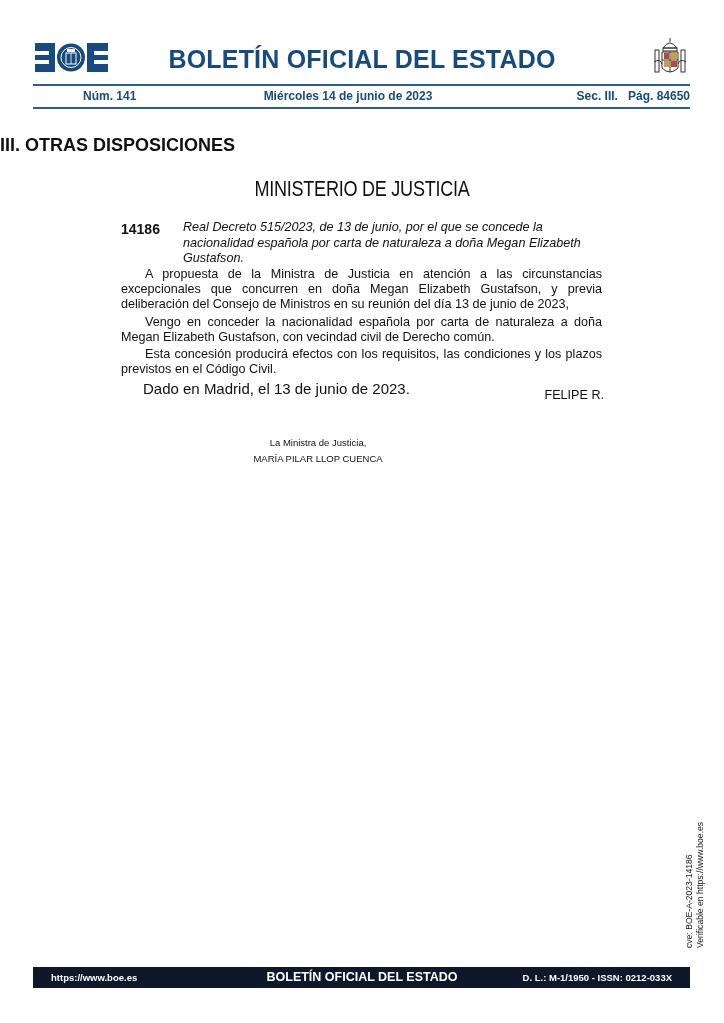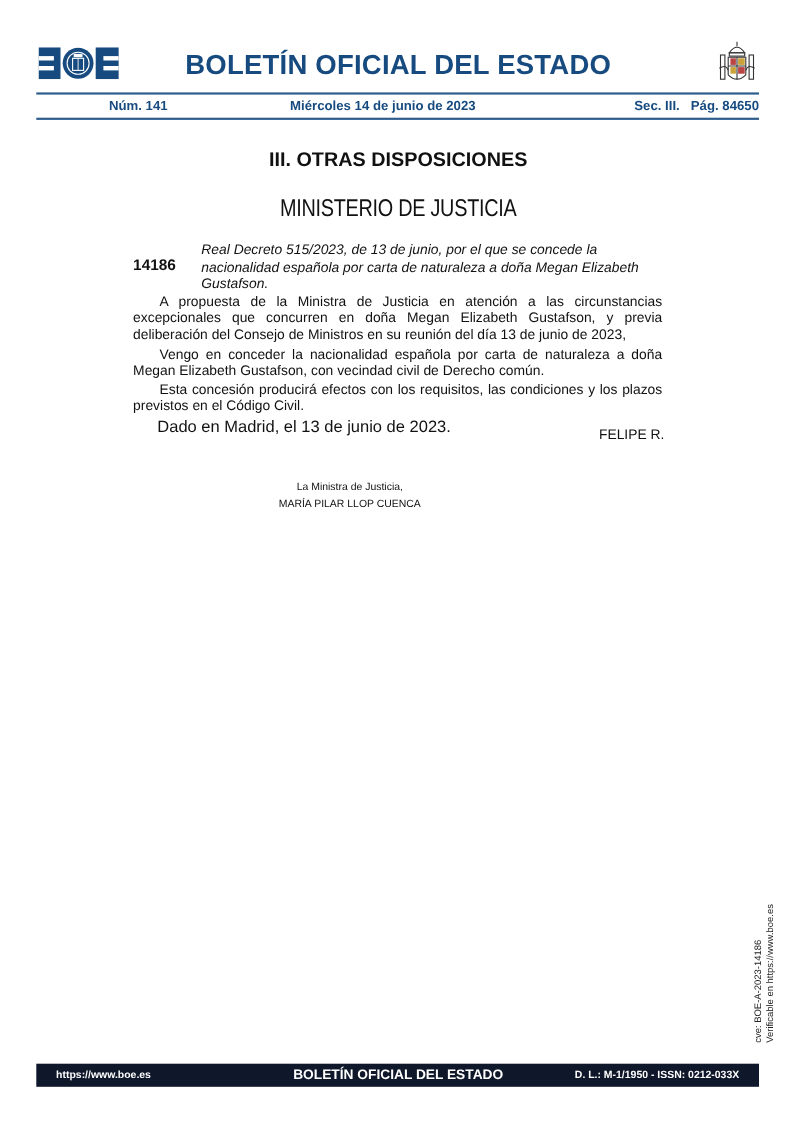--- a/index.html
+++ b/index.html
@@ -4,26 +4,26 @@
 <style>
   html, body { margin:0; padding:0; background:#ffffff; }
   body { width:724px; height:1023px; position:relative; overflow:hidden; font-family:"Liberation Sans", sans-serif; color:#111; }
   .abs { position:absolute; }
   .logo-boe { left:35px; top:43px; width:73px; height:29px; }
   .title { left:0; width:724px; top:45px; text-align:center; font-size:25px; font-weight:bold; color:#174b80; letter-spacing:0.2px; }
   .title span { position:relative; left:0; }
   .coat { left:652px; top:36px; width:36px; height:44px; }
   .hr { left:33px; width:657px; height:2px; background:#2e5d8c; }
   .hdr-row { left:35px; width:655px; top:89px; font-size:12px; font-weight:bold; color:#174b80; }
-  .hdr-row .l { position:absolute; left:16px;padding-left:48px; }
+  .hdr-row .l { position:absolute; left:0;padding-left:48px; }
   .hdr-row .c { position:absolute; left:0; width:696px; margin-left:-35px; text-align:center; }
   .hdr-row .r { position:absolute; right:0; }
-  .section { left:0; width:724px; top:135px; text-align:center; font-size:18px; font-weight:bold; color:#111; }
+  .section { left:0; width:724px; top:135px; text-align:left; font-size:18px; font-weight:bold; color:#111; }
   .ministry { left:0; width:724px; top:176px; text-align:center; font-size:22px; color:#111; transform:scaleX(0.82); transform-origin:362px 0; letter-spacing:-0.3px; }
-  .num { left:121px; top:221px; font-size:14px; font-weight:bold;margin-top:11px; }
+  .num { left:121px; top:221px; font-size:14px; font-weight:bold; }
   .decree { left:183px; top:220px; width:422px; font-size:12.6px; font-style:italic; line-height:15.5px; }
   .body { left:119px; top:265px; width:485px; font-size:12.6px; line-height:15.2px; text-align:justify; }
   .body p { margin:2px; text-indent:24px; }
   .dado { left:143px; top:380px; font-size:15px; }
   .felipe { left:119px; width:485px; top:388px; font-size:12.6px; text-align:right; }
   .sign { left:0; width:636px; top:435px; text-align:center; font-size:9.5px; line-height:16px; }
   .cve { left:684px; top:948px; transform:rotate(-90deg); transform-origin:0 0; font-size:8.6px; line-height:11px; white-space:nowrap; color:#222; }
   .footer { left:33px; top:967px; width:657px; height:21px; background:#0f172a; color:#fff; font-weight:bold; }
   .footer .fl { position:absolute; left:18px; top:5px; font-size:9.5px; }
   .footer .fc { position:absolute; left:0; width:724px; margin-left:-33px; text-align:center; top:3px; font-size:12.5px; }

